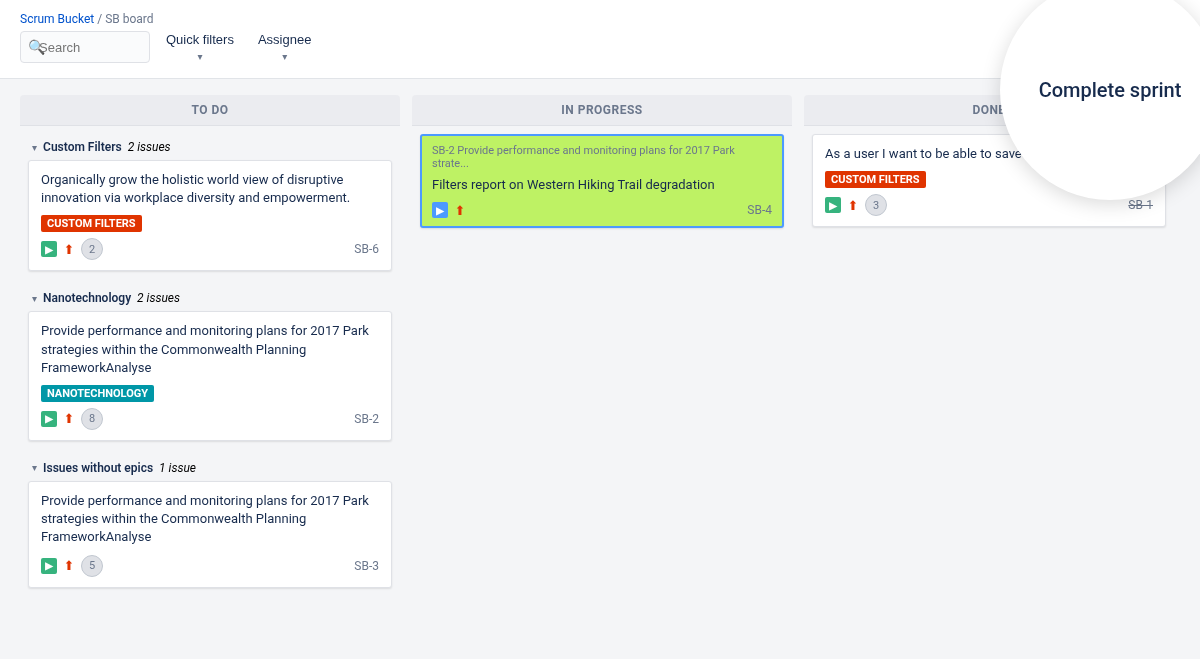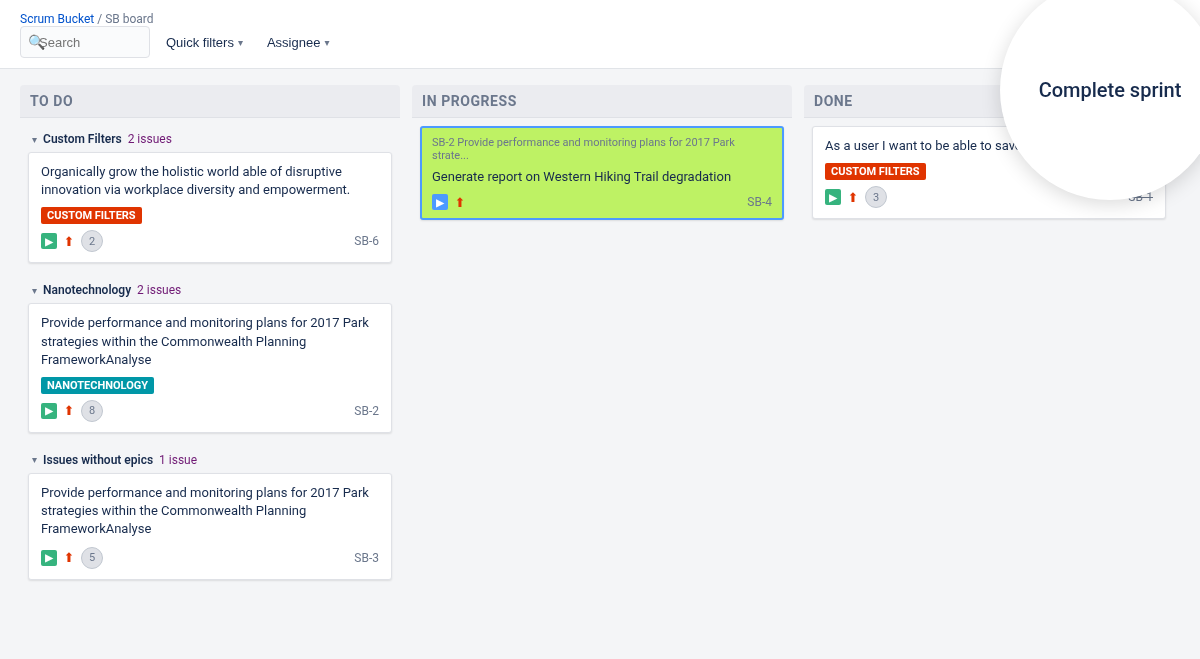--- a/index.html
+++ b/index.html
@@ -77,47 +77,49 @@
       background: none;
       border: none;
       cursor: pointer;
       font-size: 13px;
       color: #172b4d;
       padding: 6px 8px;
       border-radius: 3px;
       display: flex;
       align-items: center;
       gap: 4px;
+      flex-direction: column;
     }
     .chevron { font-size: 10px; color: #6b778c; }
 
     .board-content {
       display: flex;
       padding: 16px 20px;
       gap: 12px;
       height: calc(659px - 115px);
       overflow-x: auto;
     }
     .column {
       flex: 0 0 380px;
       background: #f4f5f7;
       border-radius: 4px;
       display: flex;
       flex-direction: column;
     }
     .column-header {
-      font-size: 14px;
+      font-size: 12px;
       font-weight: 700;
       color: #6b778c;
       text-transform: uppercase;
       letter-spacing: 0.04em;
       padding: 8px 10px;
       border-bottom: 1px solid #dfe1e6;
       background: #ebecf0;
       border-radius: 4px 4px 0 0;
+      text-align: center;
     }
     .column-body {
       flex: 1;
       overflow-y: auto;
       padding: 8px;
       display: flex;
       flex-direction: column;
       gap: 0;
     }
     .epic-group {
@@ -127,21 +129,21 @@
       display: flex;
       align-items: center;
       gap: 6px;
       padding: 6px 4px;
       font-size: 12px;
       color: #172b4d;
       cursor: pointer;
     }
     .epic-header .chevron-icon { color: #6b778c; font-size: 10px; }
     .epic-name { font-weight: 600; }
-    .epic-count { color: #701a75; font-weight: 400; }
+    .epic-count { color: #000000; font-weight: 400; font-style: italic; }
     .card {
       background: #fff;
       border-radius: 3px;
       padding: 10px 12px;
       margin-bottom: 6px;
       box-shadow: 0 1px 2px rgba(0,0,0,0.1);
       cursor: pointer;
       border: 1px solid #dfe1e6;
     }
     .card-title {
@@ -309,21 +311,21 @@
       <div class="column-header">TO DO</div>
       <div class="column-body">
 
         <div class="epic-group">
           <div class="epic-header">
             <span class="chevron-icon">▾</span>
             <span class="epic-name">Custom Filters</span>
             <span class="epic-count">2 issues</span>
           </div>
           <div class="card">
-            <div class="card-title">Organically grow the holistic world able of disruptive innovation via workplace diversity and empowerment.</div>
+            <div class="card-title">Organically grow the holistic world view of disruptive innovation via workplace diversity and empowerment.</div>
             <span class="tag tag-custom">CUSTOM FILTERS</span>
             <div class="card-footer">
               <div class="card-left">
                 <span class="icon-story">▶</span>
                 <span class="icon-priority" style="color:#e03400;">⬆</span>
                 <span class="avatar-circle">2</span>
               </div>
               <span class="card-sb-ref">SB-6</span>
             </div>
           </div>
@@ -373,21 +375,21 @@
 
     <div class="column">
       <div class="column-header">IN PROGRESS</div>
       <div class="column-body">
         <div class="epic-group">
           <div class="in-progress-card">
             <div class="in-progress-top">
               <span>SB-2</span>
               <span>Provide performance and monitoring plans for 2017 Park strate...</span>
             </div>
-            <div class="card-title">Generate report on Western Hiking Trail degradation</div>
+            <div class="card-title">Filters report on Western Hiking Trail degradation</div>
             <div class="card-footer">
               <div class="card-left">
                 <span class="icon-story-blue">▶</span>
                 <span class="icon-priority" style="color:#e03400;">⬆</span>
               </div>
               <span class="card-sb-ref">SB-4</span>
             </div>
           </div>
         </div>
       </div>

